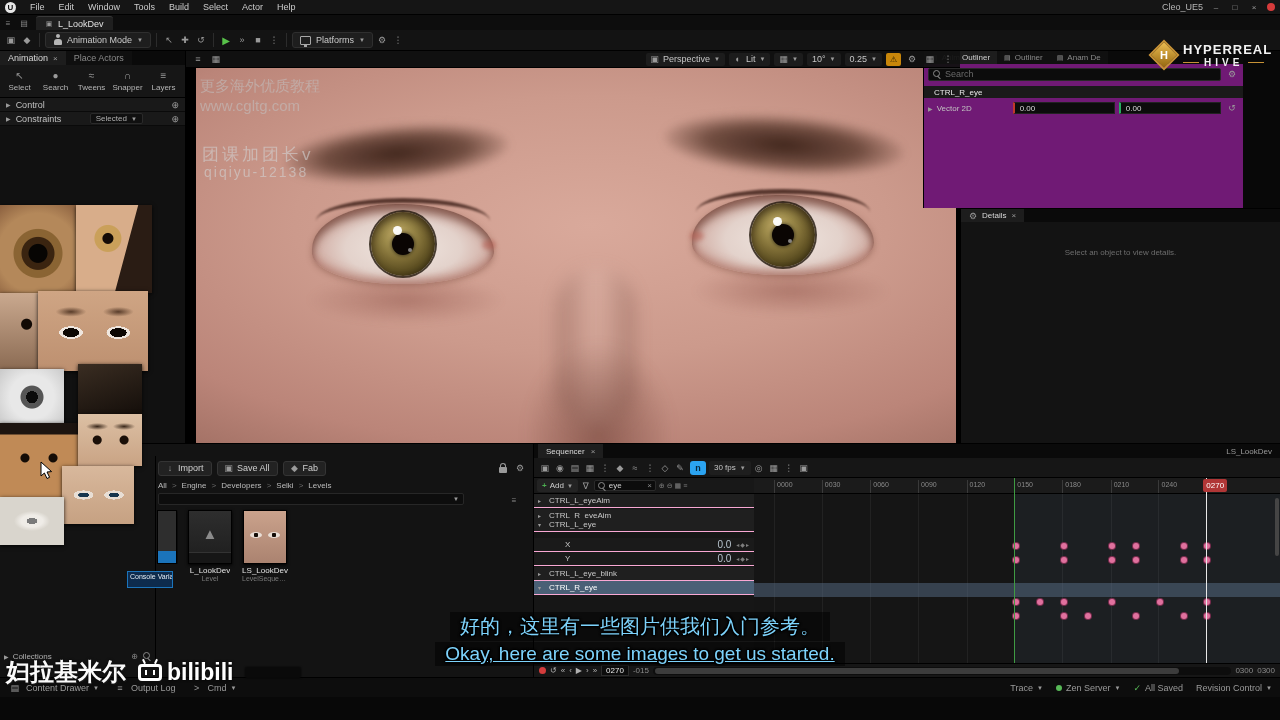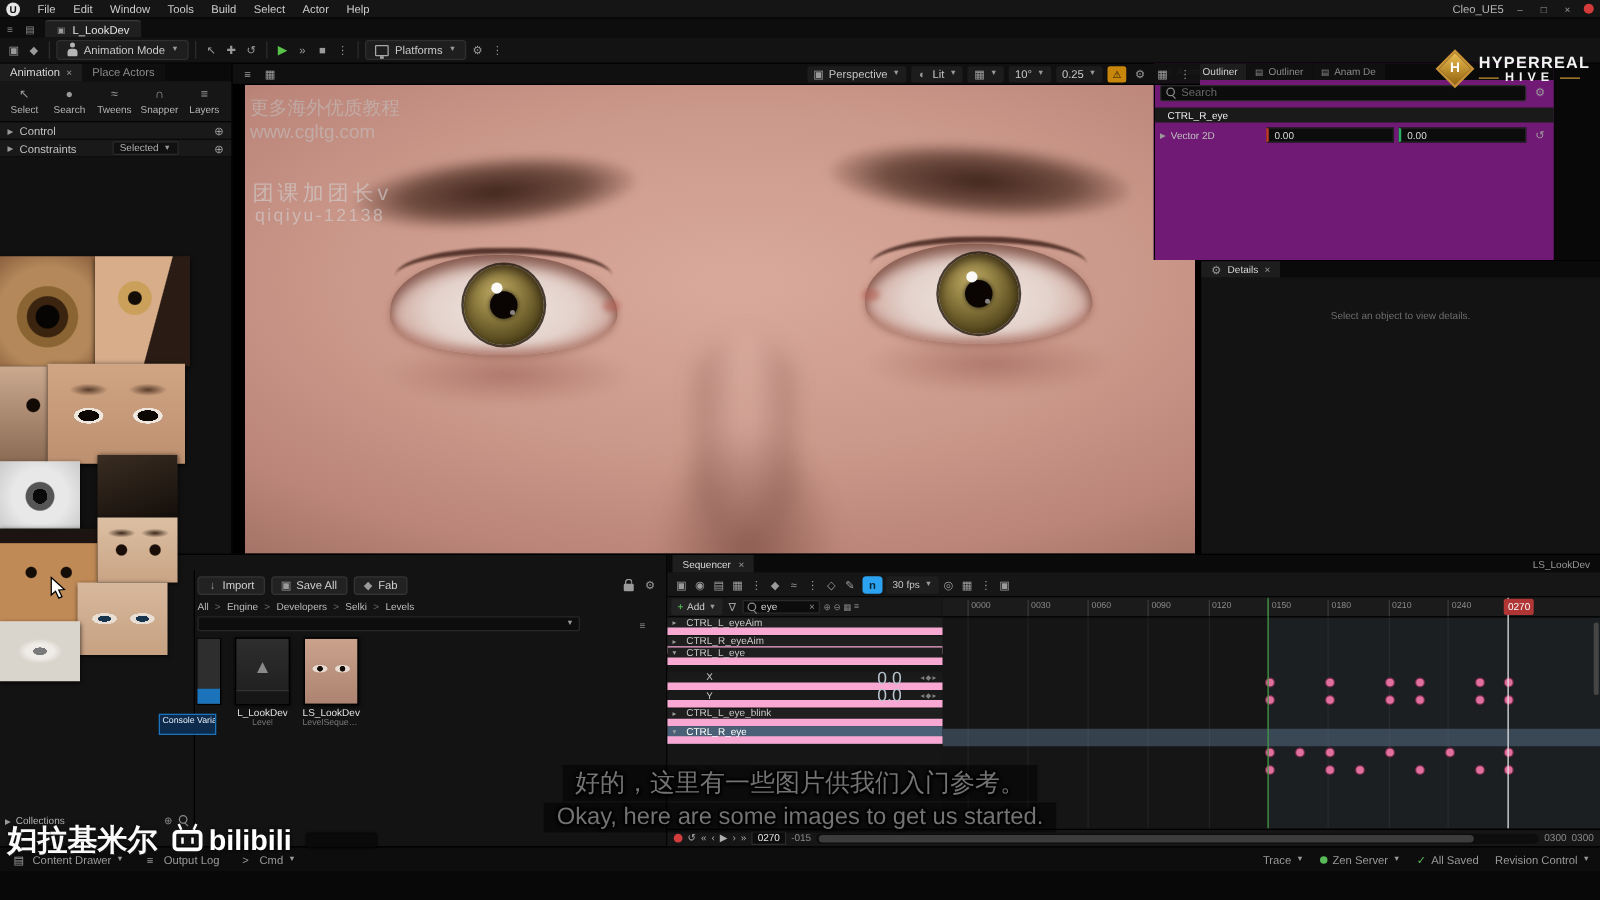--- a/index.html
+++ b/index.html
@@ -176,26 +176,26 @@
   .seq-target{margin-left:auto;padding-right:8px;color:#9a9a9a;font-size:8px;}
   #seq-toolbar{height:20px;background:#161616;border-bottom:1px solid #000;display:flex;align-items:center;gap:1px;padding:0 4px;}
   .n-toggle{width:16px;height:14px;background:#2ba3f0;border-radius:3px;color:#06283f;font-weight:bold;display:flex;align-items:center;justify-content:center;font-size:9px;margin:0 2px;}
   .fps-drop{display:flex;align-items:center;gap:4px;background:#1e1e1e;border-radius:2px;height:14px;padding:0 5px;color:#c6c6c6;font-size:8px;}
   #seq-body{position:absolute;left:0;top:34px;right:0;bottom:14px;background:#161616;}
   #track-header-bar{position:absolute;left:0;top:0;width:220px;height:16px;display:flex;align-items:center;gap:3px;padding:0 3px;background:#181818;border-bottom:1px solid #000;}
   .add-btn{display:flex;align-items:center;gap:3px;background:#232323;border-radius:2px;height:13px;padding:0 5px;color:#cfcfcf;font-size:8px;}
   .add-plus{color:#4caf50;font-weight:bold;}
   .seq-search{width:62px;height:11px;background:#0c0c0c;border:1px solid #2a2a2a;border-radius:2px;display:flex;align-items:center;gap:3px;padding:0 3px;color:#d2d2d2;font-size:8px;}
   .hb-icons{display:flex;gap:2px;color:#7e7e7e;font-size:7px;}
-  .trk{position:absolute;left:0;width:220px;height:14px;background:#1f1f1f;display:flex;align-items:center;gap:3px;padding:0 4px;color:#c8c8c8;border-bottom:6px solid #f9a8d4;}
+  .trk{position:absolute;left:0;width:220px;height:14px;background:#1f1f1f;display:flex;align-items:center;gap:3px;padding:0 4px;color:#c8c8c8;border-bottom:1px solid #f9a8d4;}
   .trk.sub{padding-left:20px;background:#1a1a1a;}
   .trk.sel{background:#4a6076;color:#fff;}
   .trk-arrow{width:8px;color:#9a9a9a;font-size:6px;}
   .trk-name{font-size:8px;overflow:hidden;white-space:nowrap;}
-  .trk-val{margin-left:auto;color:#b8c4ce;font-size:14px;margin-right:12px;}
+  .trk-val{margin-left:auto;color:#b8c4ce;font-size:10px;margin-right:2px;}
   .trk-nav{color:#7e7e7e;font-size:6px;letter-spacing:1px;}
   #timeline{position:absolute;left:220px;top:0;right:0;bottom:0;background:#151515;overflow:hidden;}
   #ruler{position:absolute;left:0;top:0;right:0;height:16px;background:#1b1b1b;border-bottom:1px solid #000;}
   .tick{position:absolute;top:2px;color:#8a8a8a;font-size:7px;border-left:1px solid #3a3a3a;padding-left:2px;height:13px;line-height:10px;}
   #key-area{position:absolute;left:0;top:16px;right:0;bottom:0;overflow:hidden;}
   .gridv{position:absolute;top:0;bottom:0;width:1px;background:#222222;}
   .sel-region{position:absolute;top:0;bottom:0;right:0;background:rgba(110,150,190,.08);}
   .sel-band{position:absolute;left:0;right:0;height:14px;background:rgba(95,120,148,.45);}
   .key{position:absolute;width:6px;height:6px;border-radius:50%;background:#e0719e;box-shadow:0 0 0 1px #7a2c4e;transform:translateX(-3px);}
   .green-line{position:absolute;top:0;bottom:0;width:1px;background:#3f9b43;}
@@ -213,24 +213,24 @@
   
   #statusbar{position:absolute;left:0;top:677px;width:1280px;height:20px;background:#0d0d0d;border-top:1px solid #000;display:flex;align-items:center;padding:0 8px;color:#9a9a9a;}
   #sb-left{display:flex;gap:14px;align-items:center;}
   #sb-right{margin-left:auto;display:flex;gap:13px;align-items:center;}
   .sb-item{display:flex;align-items:center;gap:4px;font-size:9px;}
   .sb-check{color:#57b957;}
   .sb-dot{width:6px;height:6px;border-radius:50%;background:#57b957;}
 
   
   #subtitles{position:absolute;left:0;top:612px;width:1280px;display:flex;flex-direction:column;align-items:center;gap:1px;z-index:90;}
-  .sub-line{background:rgba(0,0,0,.5);color:#737373;padding:1px 10px;
+  .sub-line{background:rgba(0,0,0,.5);color:#7dd3fc;padding:1px 10px;
             text-shadow:1px 1px 2px #000,-1px -1px 2px #000,1px -1px 2px #000,-1px 1px 2px #000;}
   .sub-zh{font-size:20px;}
-  .sub-en{font-size:19px;}
+  .sub-en{font-size:19px;text-decoration:underline;}
   #wm-bl{position:absolute;left:6px;top:656px;z-index:95;display:flex;align-items:center;gap:12px;}
   .wm-name{font-size:24px;font-weight:bold;color:#fafafa;text-shadow:0 0 3px #000,1px 1px 0 #222;}
   .bili{display:flex;align-items:center;gap:5px;}
   .bili-tv{width:24px;height:17px;border:3px solid #fff;border-radius:4px;position:relative;}
   .bili-tv::before{content:'';position:absolute;left:2px;top:-8px;width:2px;height:5px;background:#fff;transform:rotate(-25deg);}
   .bili-tv::after{content:'';position:absolute;right:2px;top:-8px;width:2px;height:5px;background:#fff;transform:rotate(25deg);}
   .bili-eye{position:absolute;top:3px;width:2px;height:5px;background:#fff;}
   .bili-eye.bl{left:4px;} .bili-eye.br{right:4px;}
   .bili-text{font-size:23px;font-weight:bold;color:#fff;text-shadow:0 0 3px #000;}
   .rec-pill{width:56px;height:11px;background:rgba(10,10,10,.9);border-radius:2px;box-shadow:0 0 2px #000;}

